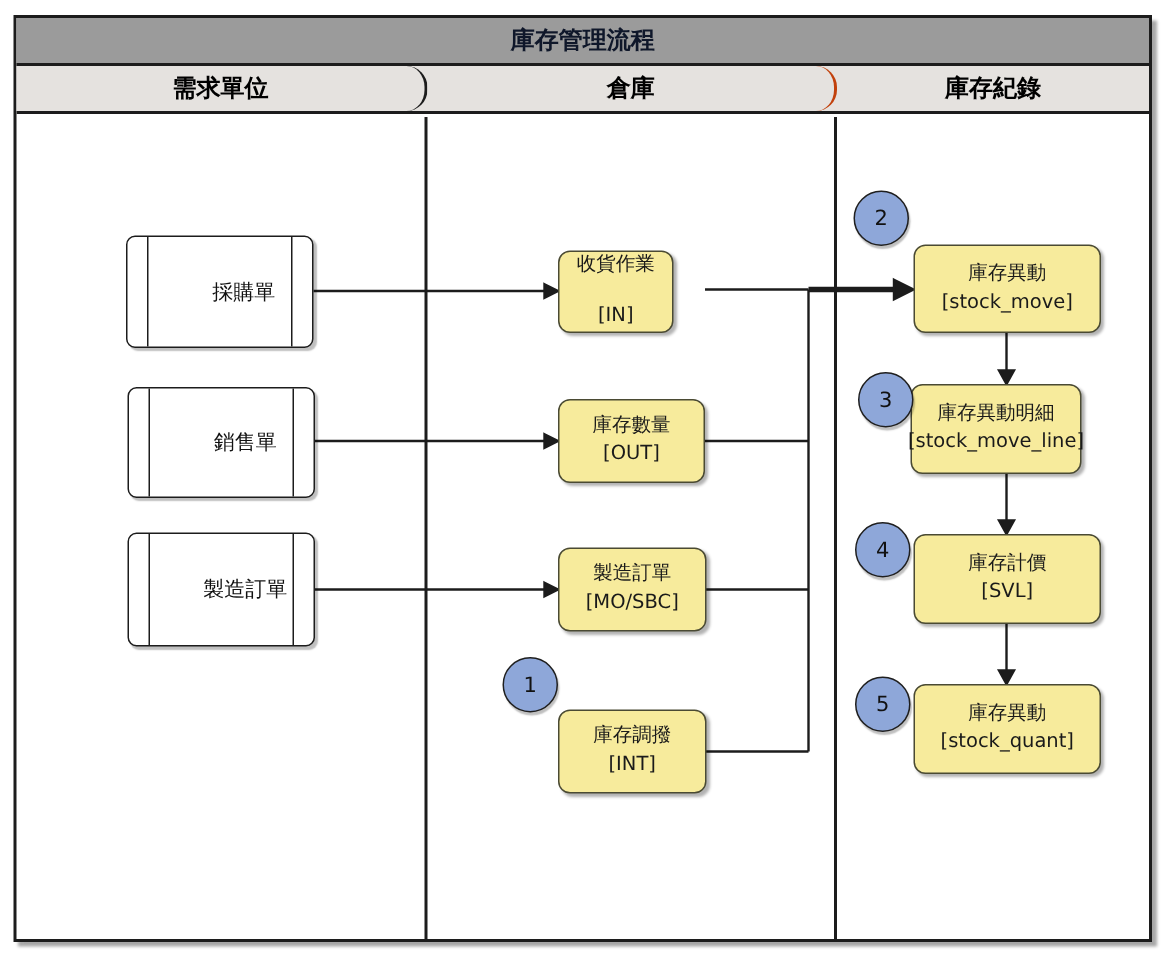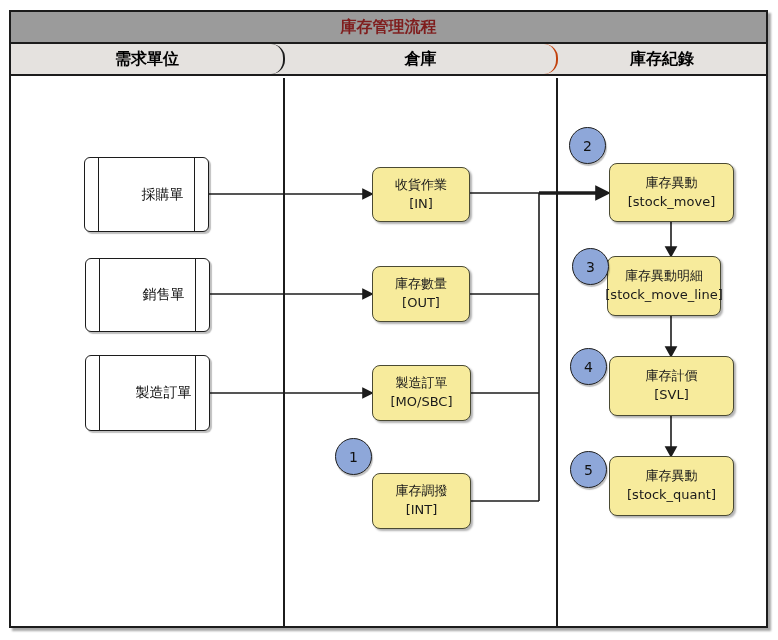--- a/index.html
+++ b/index.html
@@ -9,21 +9,21 @@
   }
   
   .pool{
     position:absolute;left:9px;top:10px;width:755px;height:614px;
     border:2px solid #1c1c1c;background:#ffffff;
     box-shadow:3px 3px 2px rgba(0,0,0,0.35);
   }
   .title-bar{
     height:30px;background:#9b9b9b;border-bottom:2px solid #1c1c1c;
     display:flex;align-items:center;justify-content:center;
-    color:#7f1d1d;font-weight:bold;font-size:16px;
+    color:#0f172a;font-weight:bold;font-size:16px;
     font-family:"DejaVu Serif","Liberation Serif",serif;
   }
   .header-row{display:flex;height:30px;border-bottom:2px solid #1c1c1c;background:#e5e2df;}
   .header-cell{
     display:flex;align-items:center;justify-content:center;
     font-weight:bold;font-size:16px;color:#000;
     font-family:"DejaVu Serif","Liberation Serif",serif;
     border-radius:14px;
   }
   .hc1{width:272px;border-right:2px solid #1c1c1c;}
@@ -132,21 +132,21 @@
   <div class="node proc" style="left:84px;top:157px;width:125px;height:75px;">
     <span>採購單</span>
   </div>
   <div class="node proc" style="left:85px;top:258px;width:125px;height:74px;">
     <span>銷售單</span>
   </div>
   <div class="node proc" style="left:85px;top:355px;width:125px;height:76px;">
     <span>製造訂單</span>
   </div>
 
-  <div class="node task" style="left:372px;top:167px;width:98px;height:55px;">
+  <div class="node task" style="left:372px;top:167px;width:77px;height:55px;justify-content:space-between;">
     <span>收貨作業</span>
     <span>[IN]</span>
   </div>
   <div class="node task" style="left:372px;top:266px;width:98px;height:56px;">
     <span>庫存數量</span>
     <span>[OUT]</span>
   </div>
   <div class="node task" style="left:372px;top:365px;width:99px;height:56px;">
     <span>製造訂單</span>
     <span>[MO/SBC]</span>

